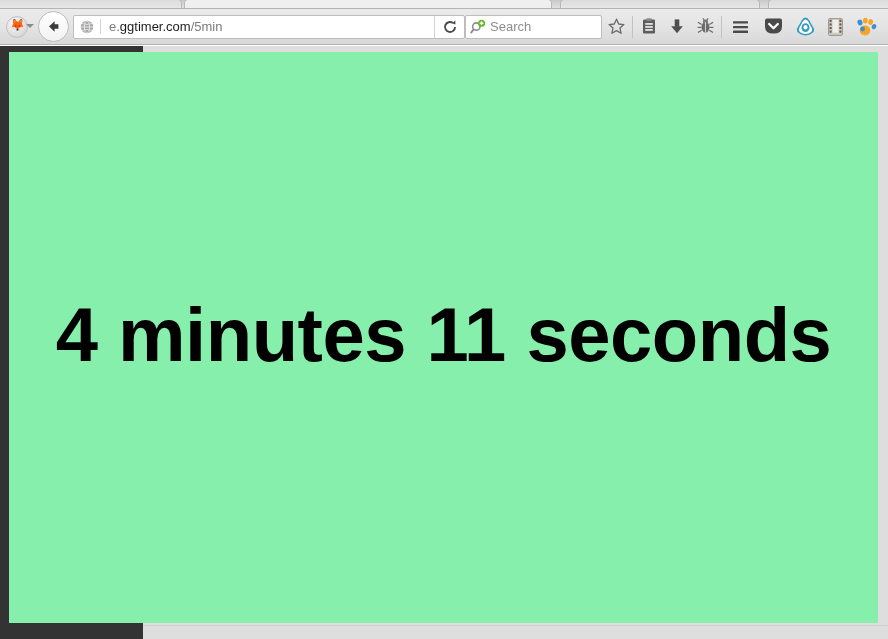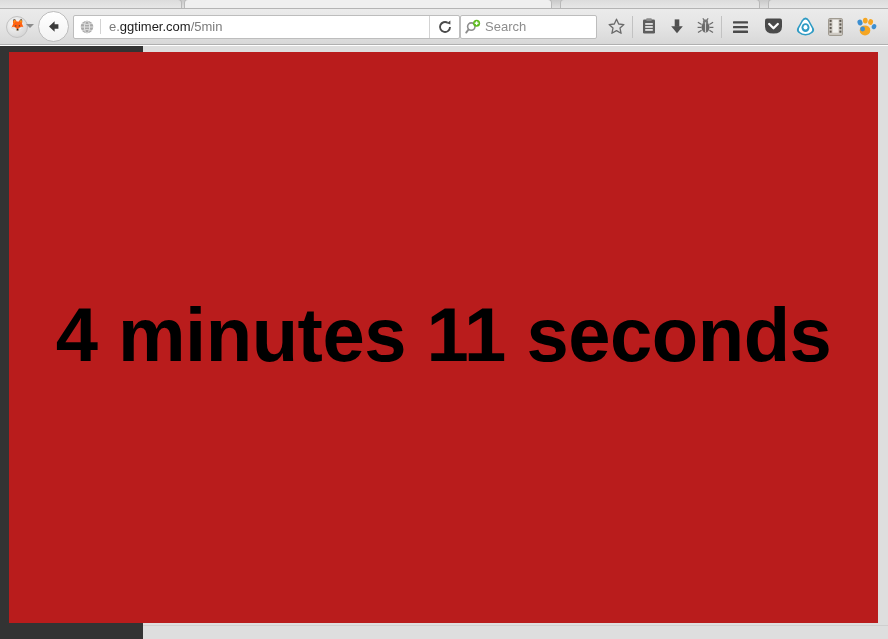--- a/index.html
+++ b/index.html
@@ -70,21 +70,21 @@
   .urltext .host { color:#1c1c1c; }
   .reload {
     width:30px; height:22px; flex:0 0 auto;
     display:flex;align-items:center;justify-content:center;
     border-left:1px solid #d3d3d3;
   }
 
   .searchbar {
     width:137px; height:24px; background:#ffffff;
     border:1px solid #bdbdbd; border-radius:2px;
-    display:flex; align-items:center; flex:0 0 auto; margin-right:5px;
+    display:flex; align-items:center; flex:0 0 auto; 
   }
   .search-ico { width:24px; display:flex; align-items:center; justify-content:center; flex:0 0 auto; }
   .search-ph { font-size:13px; color:#8d8d8d; line-height:22px; }
 
   .tbtn {
     width:28px; height:28px; flex:0 0 auto;
     display:flex; align-items:center; justify-content:center;
   }
   .vsep { width:1px; height:22px; background:#c2c2c2; flex:0 0 auto; margin:0 2px; }
 
@@ -92,21 +92,21 @@
   .viewport {
     position:absolute; left:0; top:46px; width:888px; height:593px;
     background:#dedede;
   }
   .dark-frame {
     position:absolute; left:0; top:0; width:143px; height:593px;
     background:#333333;
   }
   .page {
     position:absolute; left:9px; top:6px; width:869px; height:571px;
-    background:#b91c1c; overflow:hidden;
+    background:#86efac; overflow:hidden;
   }
   .timer {
     position:absolute; left:0; top:0; width:100%; height:100%;
     display:flex; align-items:center; justify-content:center;
   }
   .timer-text {
     font-family:"Liberation Sans", sans-serif;
     font-weight:bold;
     font-size:76px;
     color:#000000;

